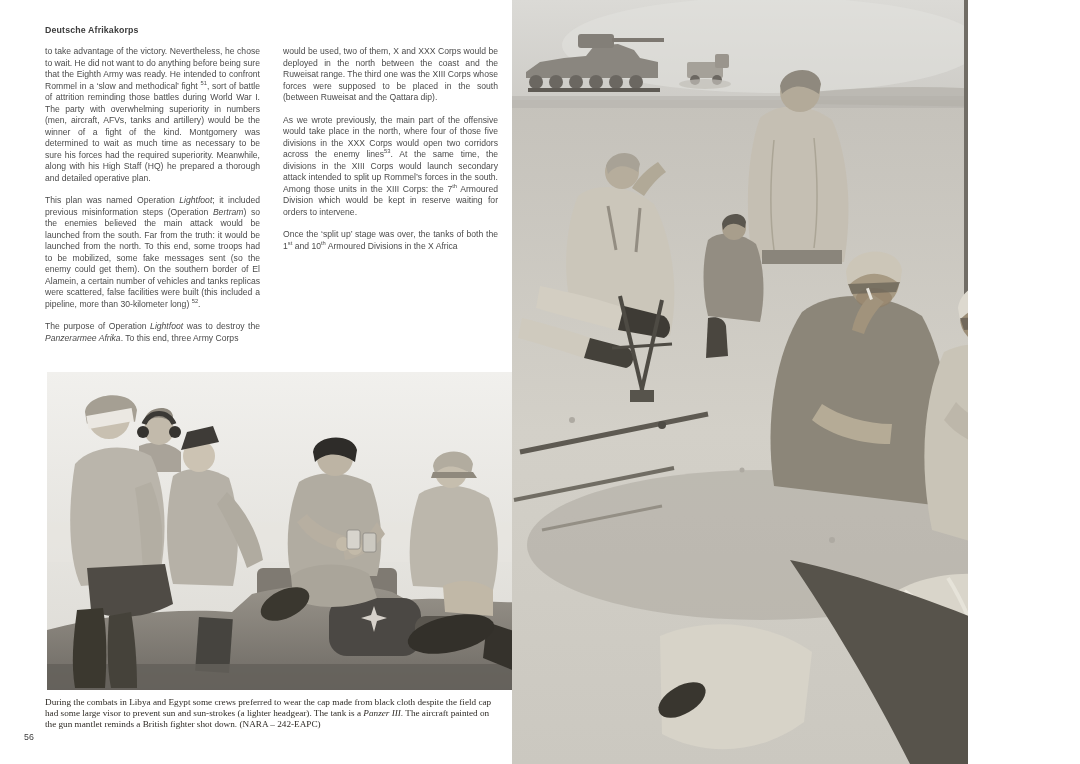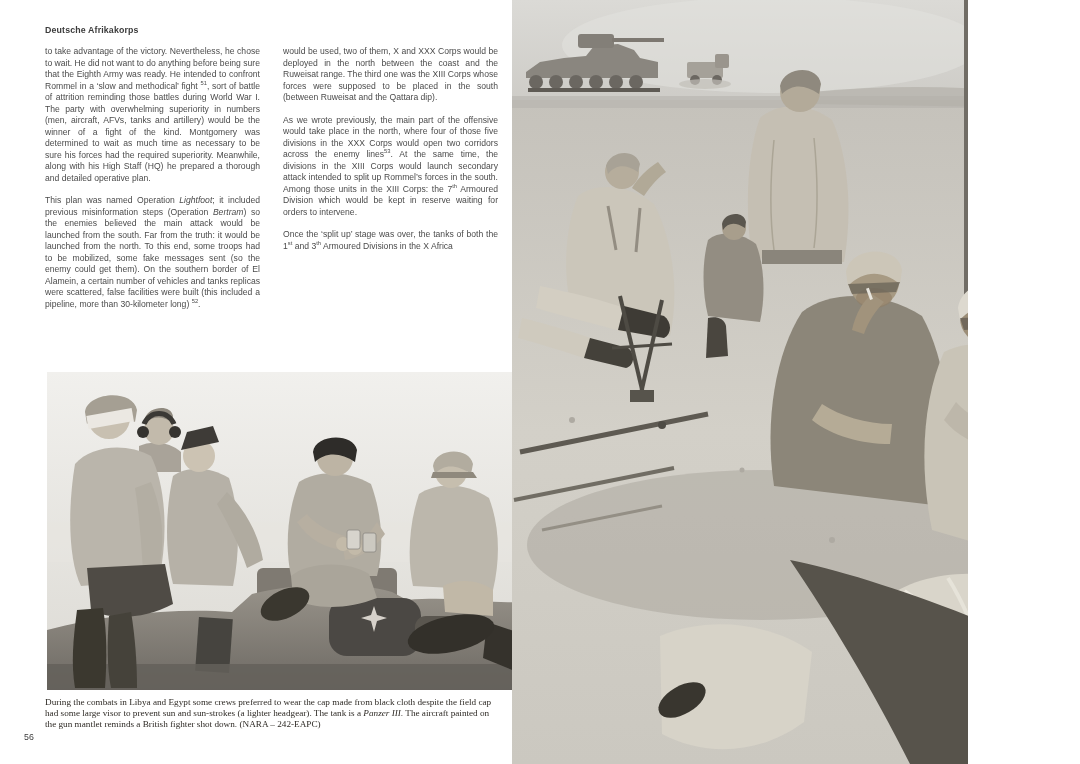--- a/index.html
+++ b/index.html
@@ -34,26 +34,27 @@
 
 <div id="spread">
 
   <div id="left-page">
 
     <div class="runhead">Deutsche Afrikakorps</div>
 
     <div id="col1" class="bodycol">
       <p><span>to take advantage of the victory. Nevertheless, he chose to wait. He did not want to do anything before being sure that the Eighth Army was ready. He intended to confront Rommel in a ‘slow and methodical’ fight </span><sup>51</sup><span>, sort of battle of attrition reminding those battles during World War I. The party with overwhelming superiority in numbers (men, aircraft, AFVs, tanks and artillery) would be the winner of a fight of the kind. Montgomery was determined to wait as much time as necessary to be sure his forces had the required superiority. Meanwhile, along with his High Staff (HQ) he prepared a thorough and detailed operative plan.</span></p>
       <p><span>This plan was named Operation </span><em>Lightfoot</em><span>; it included previous misinformation steps (Operation </span><em>Bertram</em><span>) so the enemies believed the main attack would be launched from the south. Far from the truth: it would be launched from the north. To this end, some troops had to be mobilized, some fake messages sent (so the enemy could get them). On the southern border of El Alamein, a certain number of vehicles and tanks replicas were scattered, false facilities were built (this included a pipeline, more than 30-kilometer long) </span><sup>52</sup><span>.</span></p>
+      <p><span>The purpose of Operation </span><em>Lightfoot</em><span> was to destroy the </span><em>Panzerarmee Afrika</em><span>. To this end, three Army Corps</span></p>
     </div>
 
     <div id="col2" class="bodycol">
       <p><span>would be used, two of them, X and XXX Corps would be deployed in the north between the coast and the Ruweisat range. The third one was the XIII Corps whose forces were supposed to be placed in the south (between Ruweisat and the Qattara dip).</span></p>
       <p><span>As we wrote previously, the main part of the offensive would take place in the north, where four of those five divisions in the XXX Corps would open two corridors across the enemy lines</span><sup>53</sup><span>. At the same time, the divisions in the XIII Corps would launch secondary attack intended to split up Rommel’s forces in the south. Among those units in the XIII Corps: the 7</span><sup>th</sup><span> Armoured Division which would be kept in reserve waiting for orders to intervene.</span></p>
-      <p><span>Once the ‘split up’ stage was over, the tanks of both the 1</span><sup>st</sup><span> and 3</span><sup>th</sup><span> Armoured Divisions in the X Africa</span></p>
+      <p><span>Once the ‘split up’ stage was over, the tanks of both the 1</span><sup>st</sup><span> and 10</span><sup>th</sup><span> Armoured Divisions in the X Africa</span></p>
     </div>
 
 
     <div id="left-photo-box">
       <svg viewBox="0 0 470 318" width="470" height="318">
         <defs>
           <linearGradient id="lsky" x1="0" y1="0" x2="0" y2="1">
             <stop offset="0" stop-color="#f1f0ed"></stop>
               <stop offset="1" stop-color="#dcdad4"></stop>
           </linearGradient>

